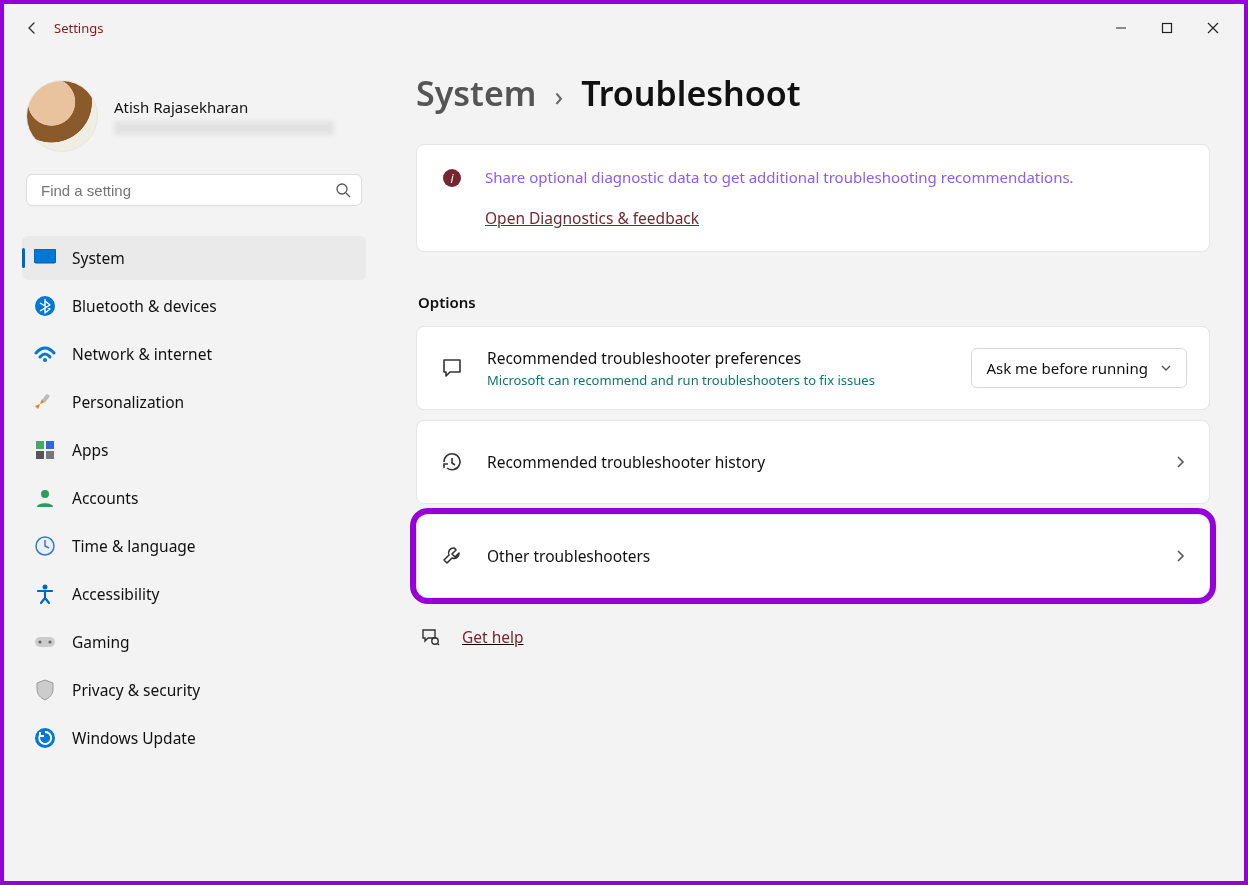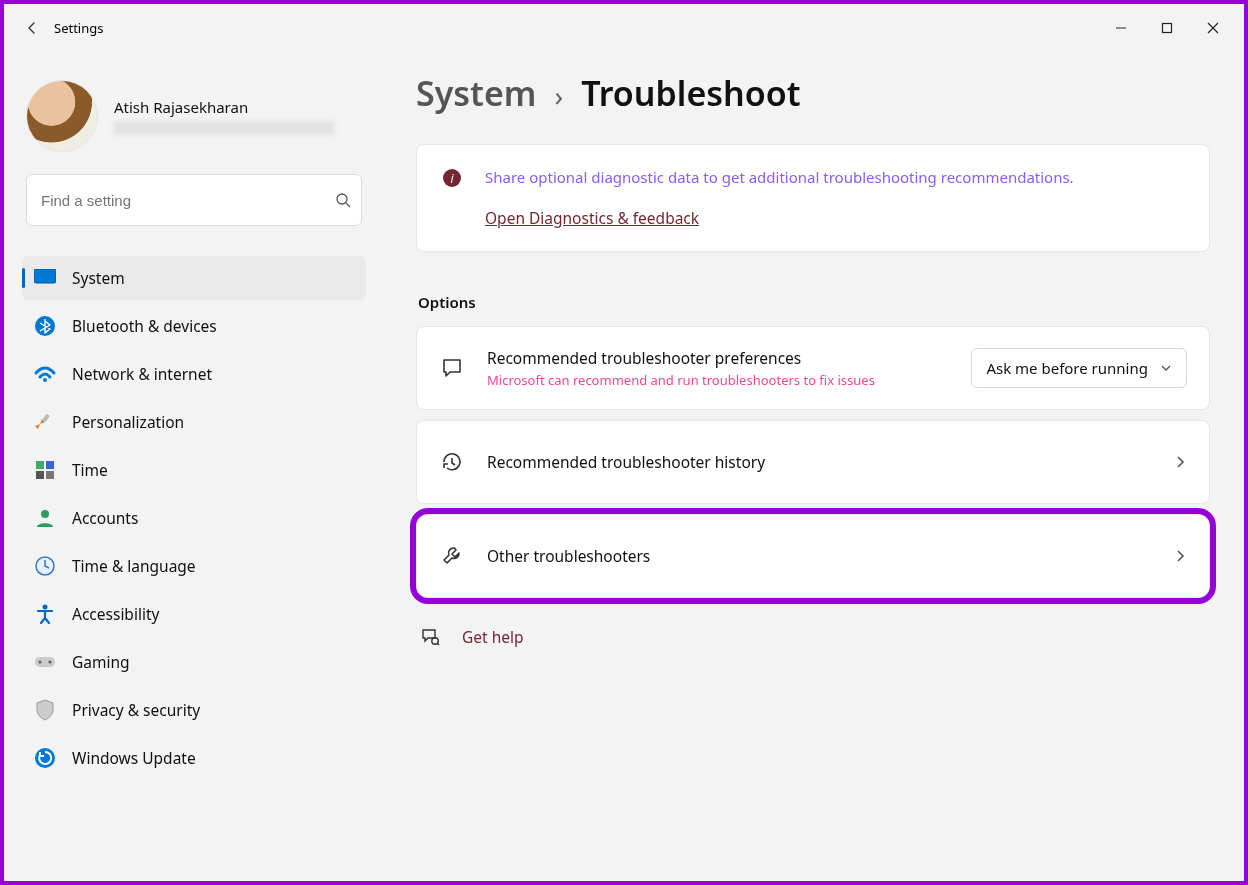--- a/index.html
+++ b/index.html
@@ -12,37 +12,37 @@
     border: 4px solid #9500d8;
     position: relative;
   }
   .titlebar {
     height: 48px;
     display: flex;
     align-items: center;
     padding: 0 8px;
   }
   .titlebar .back { width: 40px; display:flex; align-items:center; justify-content:center; }
-  .titlebar .title { font-size: 13px; color: #000000; margin-left: 2px; }
+  .titlebar .title { font-size: 13px; color: #7f1d1d; margin-left: 2px; }
   .win-controls { margin-left: auto; display: flex; }
   .win-btn { width: 46px; height: 32px; display:flex; align-items:center; justify-content:center; }
   .main { display: flex; height: calc(885px - 48px - 8px); }
   .sidebar { width: 380px; padding: 20px 16px 0 16px; }
   .user-row { display:flex; align-items:center; gap:16px; margin: 8px 0 22px 6px; }
   .avatar {
     width: 72px; height: 72px; border-radius: 50%;
     background: radial-gradient(circle at 35% 30%, #e8c39e 0 35%, #8b5a2b 36% 60%, #f0ede3 61% 100%);
     border: 1px solid #e5e5e5;
   }
   .user-name { font-size: 15px; color:#111; }
   .user-sub { width: 220px; height:14px; margin-top:4px; background:#e2e2e2; filter: blur(2px); border-radius:3px;}
   .search-wrap {
     position: relative; margin: 0 6px;
     background:#fff; border:1px solid #dcdcdc; border-radius:6px;
-    height:52px; display:flex; align-items:center;
+    height:32px; display:flex; align-items:center;
   }
   .search-wrap input {
     border:none; outline:none; flex:1; padding:0 14px;
     font-size:15px; color:#333; background:transparent;
   }
   .search-wrap .sicon { width:36px; display:flex; align-items:center; justify-content:center;}
   .nav { margin-top: 30px; }
   .nav-item {
     height: 44px; border-radius:6px; display:flex; align-items:center;
     gap:16px; padding:0 12px; margin: 4px 2px; cursor:pointer;
@@ -70,29 +70,29 @@
   .section-title { font-size:15px; font-weight:600; color:#111; margin:40px 0 14px 2px;}
   .card {
     background:#fff; border:1px solid #e6e6e6; border-radius:8px;
     padding: 0 22px; display:flex; align-items:center; gap:22px;
     margin-bottom:10px;
   }
   .card.h-tall { min-height:84px; }
   .card.h-row  { min-height:84px; }
   .card .lead { width:26px; display:flex; align-items:center; justify-content:center; color:#333;}
   .card .title { font-size:15.5px; color:#111;}
-  .card .sub   { font-size:13px;   color:#ec4899; margin-top:2px;}
+  .card .sub   { font-size:13px;   color:#0f766e; margin-top:2px;}
   .card .trail { margin-left:auto; display:flex; align-items:center; gap:16px;}
   .select-box {
     border:1px solid #d8d8d8; border-radius:6px; background:#fff;
     height:40px; display:flex; align-items:center; gap:12px; padding:0 14px;
     font-size:15px; color:#111; min-width:210px;
   }
   .highlighted { outline: 6px solid #9500d8; border-radius:12px; }
-  .get-help { display:flex; align-items:center; gap:22px; margin-top:28px; padding-left:4px;}
+  .get-help { display:flex; align-items:center; gap:22px; margin-top:28px; padding-left:4px;text-decoration:underline;}
   .get-help .ghl { color:#742730; font-size:15.5px;}
   svg { display:block; }
 </style>
 </head>
 <body>
 
 <div class="titlebar">
   <div class="back">
     <svg width="16" height="16" viewBox="0 0 16 16">
         <path d="M10 3 5 8l5 5" stroke="#333" stroke-width="1.4" fill="none" stroke-linecap="round" stroke-linejoin="round"></path>
@@ -179,21 +179,21 @@
       </div>
       <div class="nav-item">
         <span class="nav-icon">
             <svg width="22" height="22">
               <rect x="2" y="2" width="8" height="8" fill="#4a6"></rect>
               <rect x="12" y="2" width="8" height="8" fill="#36d"></rect>
               <rect x="2" y="12" width="8" height="8" fill="#555"></rect>
               <rect x="12" y="12" width="8" height="8" fill="#777"></rect>
             </svg>
           </span>
-        <span class="nav-label">Time</span>
+        <span class="nav-label">Apps</span>
       </div>
       <div class="nav-item">
         <span class="nav-icon">
             <svg width="22" height="22">
               <circle cx="11" cy="7" r="4" fill="#2e9c60"></circle>
               <path d="M3 20c0-5 16-5 16 0" fill="#2e9c60"></path>
             </svg>
           </span>
         <span class="nav-label">Accounts</span>
       </div>

